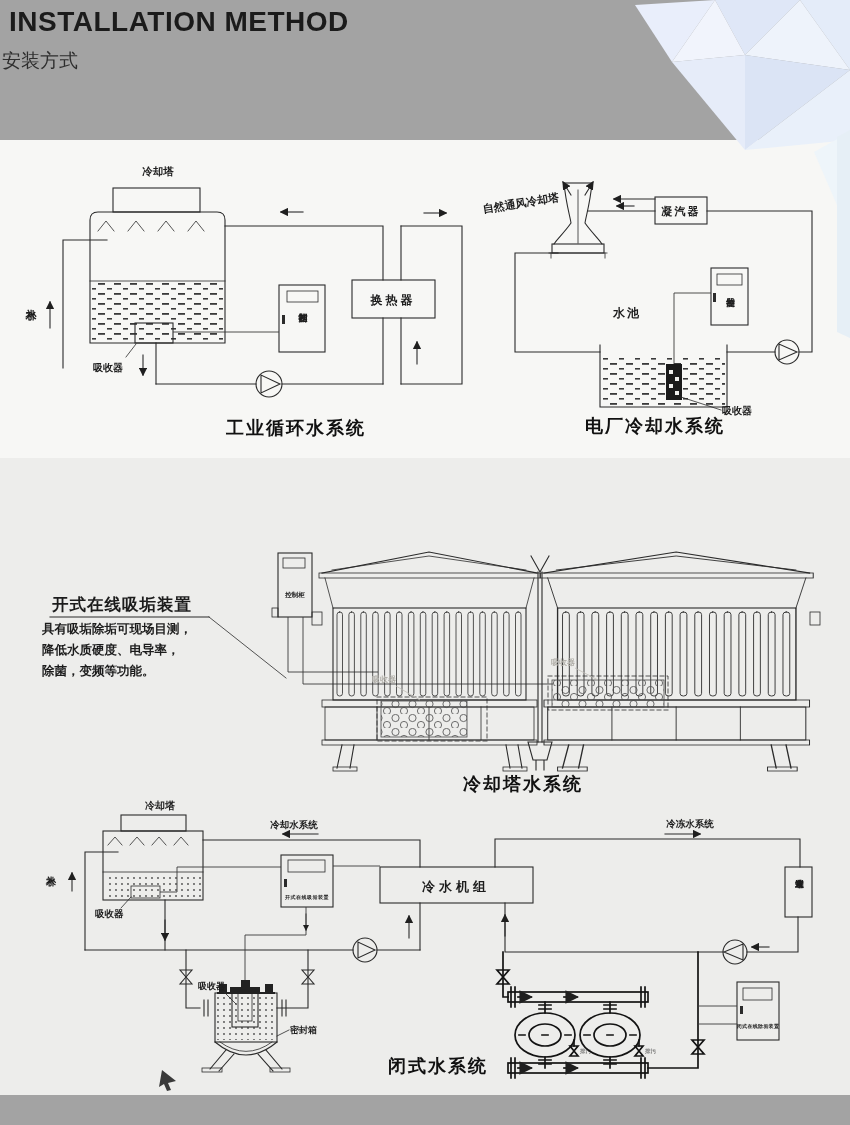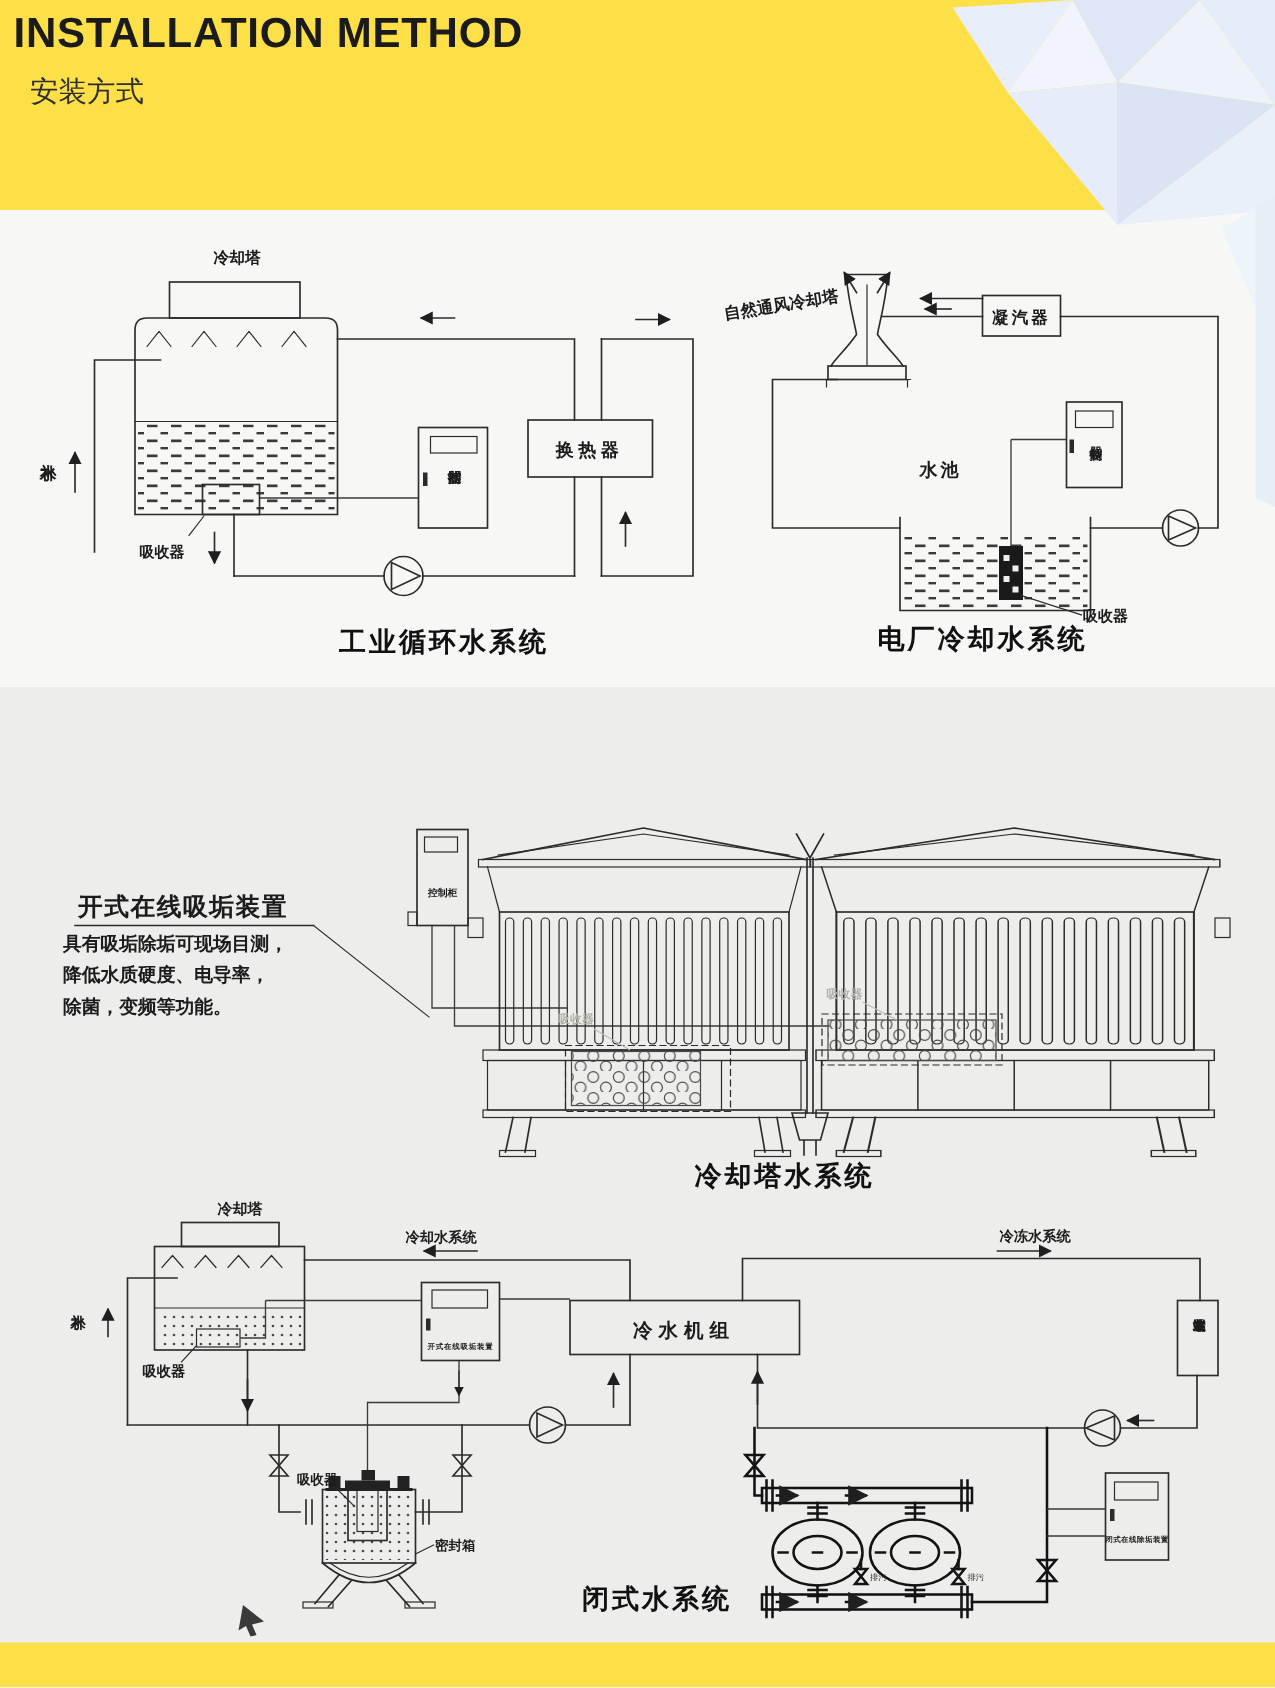--- a/index.html
+++ b/index.html
@@ -1,20 +1,20 @@
 <!DOCTYPE html>
 <html><head>
 <meta charset="utf-8">
 <style>
   html,body{margin:0;padding:0;background:#ffffff;}
-  .page{position:relative;width:850px;height:1125px;background:#fde047;overflow:hidden;
+  .page{position:relative;width:850px;height:1125px;background:#a3a3a3;overflow:hidden;
         font-family:"Liberation Sans", sans-serif;}
   .title{position:absolute;left:9px;top:6px;margin:0;font-size:28px;font-weight:800;
          color:#1b1b1b;letter-spacing:.5px;}
-  .subtitle{position:absolute;left:20px;top:48px;font-size:19px;color:#2e2e2e;font-family:Liberation Serif, serif;}
+  .subtitle{position:absolute;left:2px;top:48px;font-size:19px;color:#2e2e2e;font-family:Liberation Serif, serif;}
   svg{position:absolute;left:0;top:0;}
   svg text{font-family:"Liberation Sans", sans-serif;fill:#1c1c1c;}
   .ln{stroke:#2b2b2b;stroke-width:1.1;fill:none;stroke-linecap:square;}
   .lnd{stroke:#131313;stroke-width:1.7;fill:none;stroke-linecap:square;}
   .thin{stroke-width:.8;}
   .dsh{stroke-dasharray:4 3;}
   .wire{stroke:#3a3a3a;stroke-width:.9;fill:none;}
   .vtext{writing-mode:vertical-rl;text-orientation:upright;}
   .cap{font-size:18px;font-weight:bold;letter-spacing:2px;fill:#111;}
   .faint{fill:#b3b1ab;}

